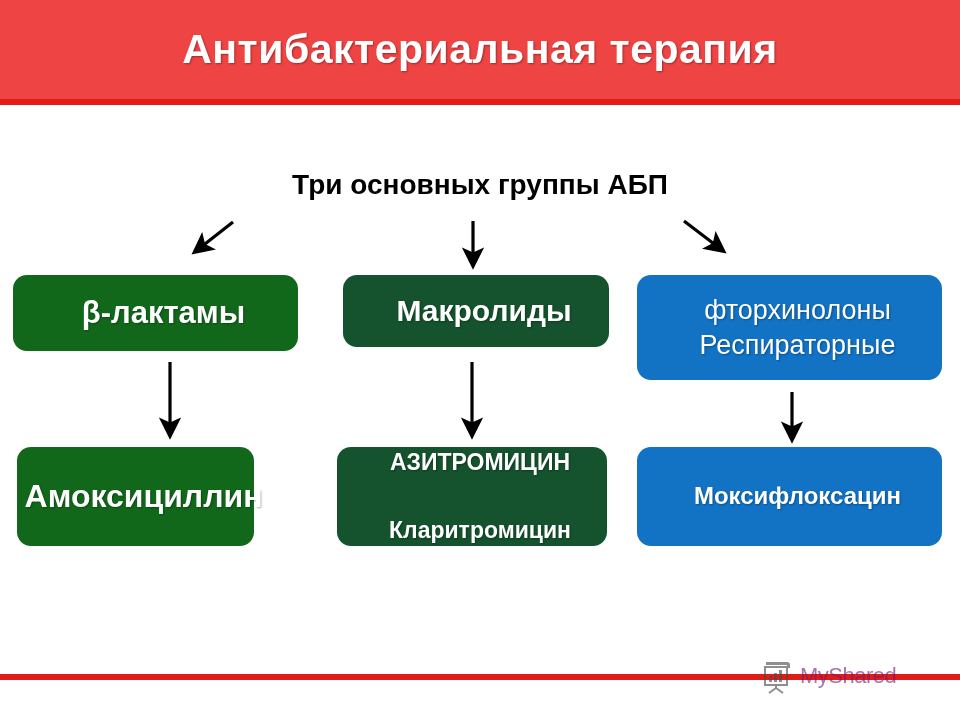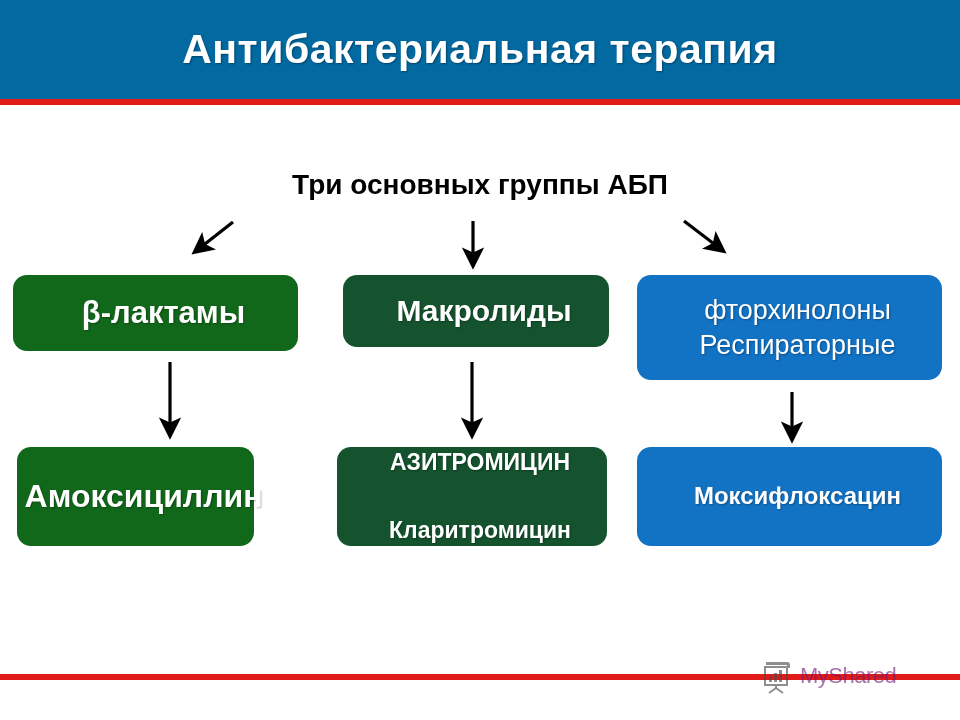--- a/index.html
+++ b/index.html
@@ -22,21 +22,21 @@
     background: #ffffff;
   }
 
   
   .title-banner {
     position: absolute;
     left: 0;
     top: 0;
     width: 960px;
     height: 99px;
-    background: #0369a1;
+    background: #ef4444;
     display: flex;
     align-items: center;
     justify-content: center;
   }
   .title-text {
     color: #ffffff;
     font-size: 41px;
     font-weight: bold;
     letter-spacing: 0.5px;
     line-height: 1;

